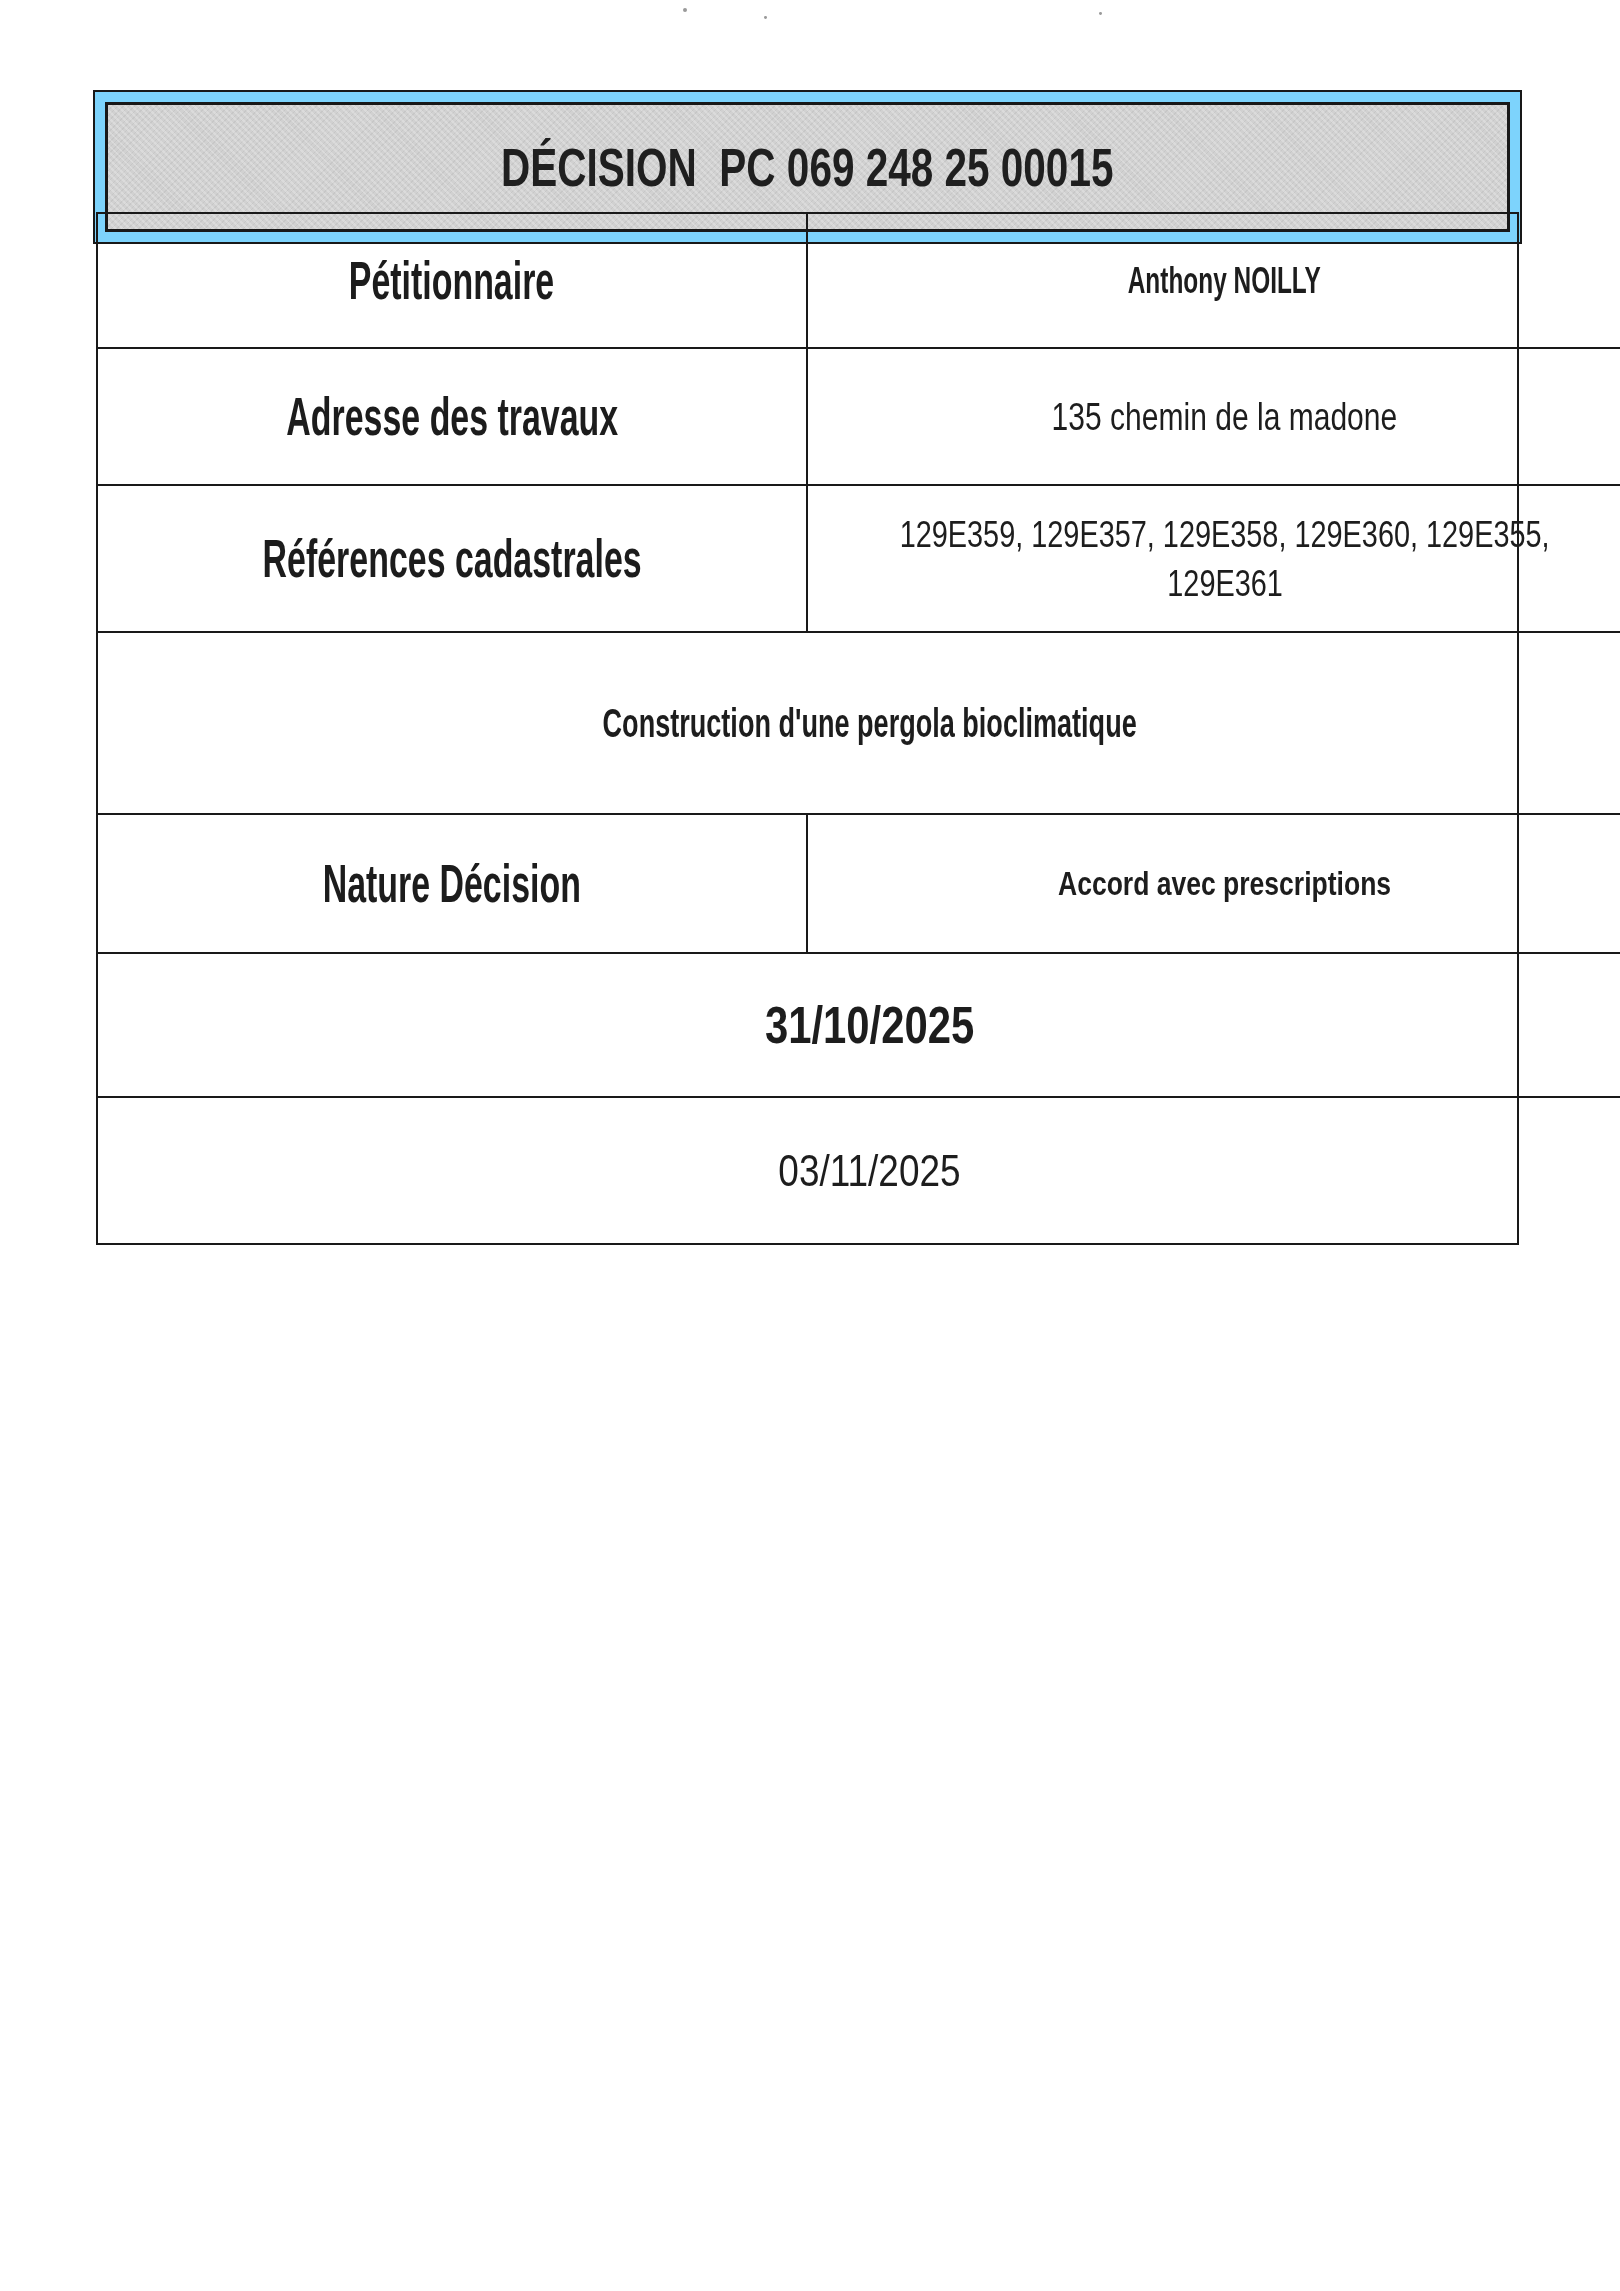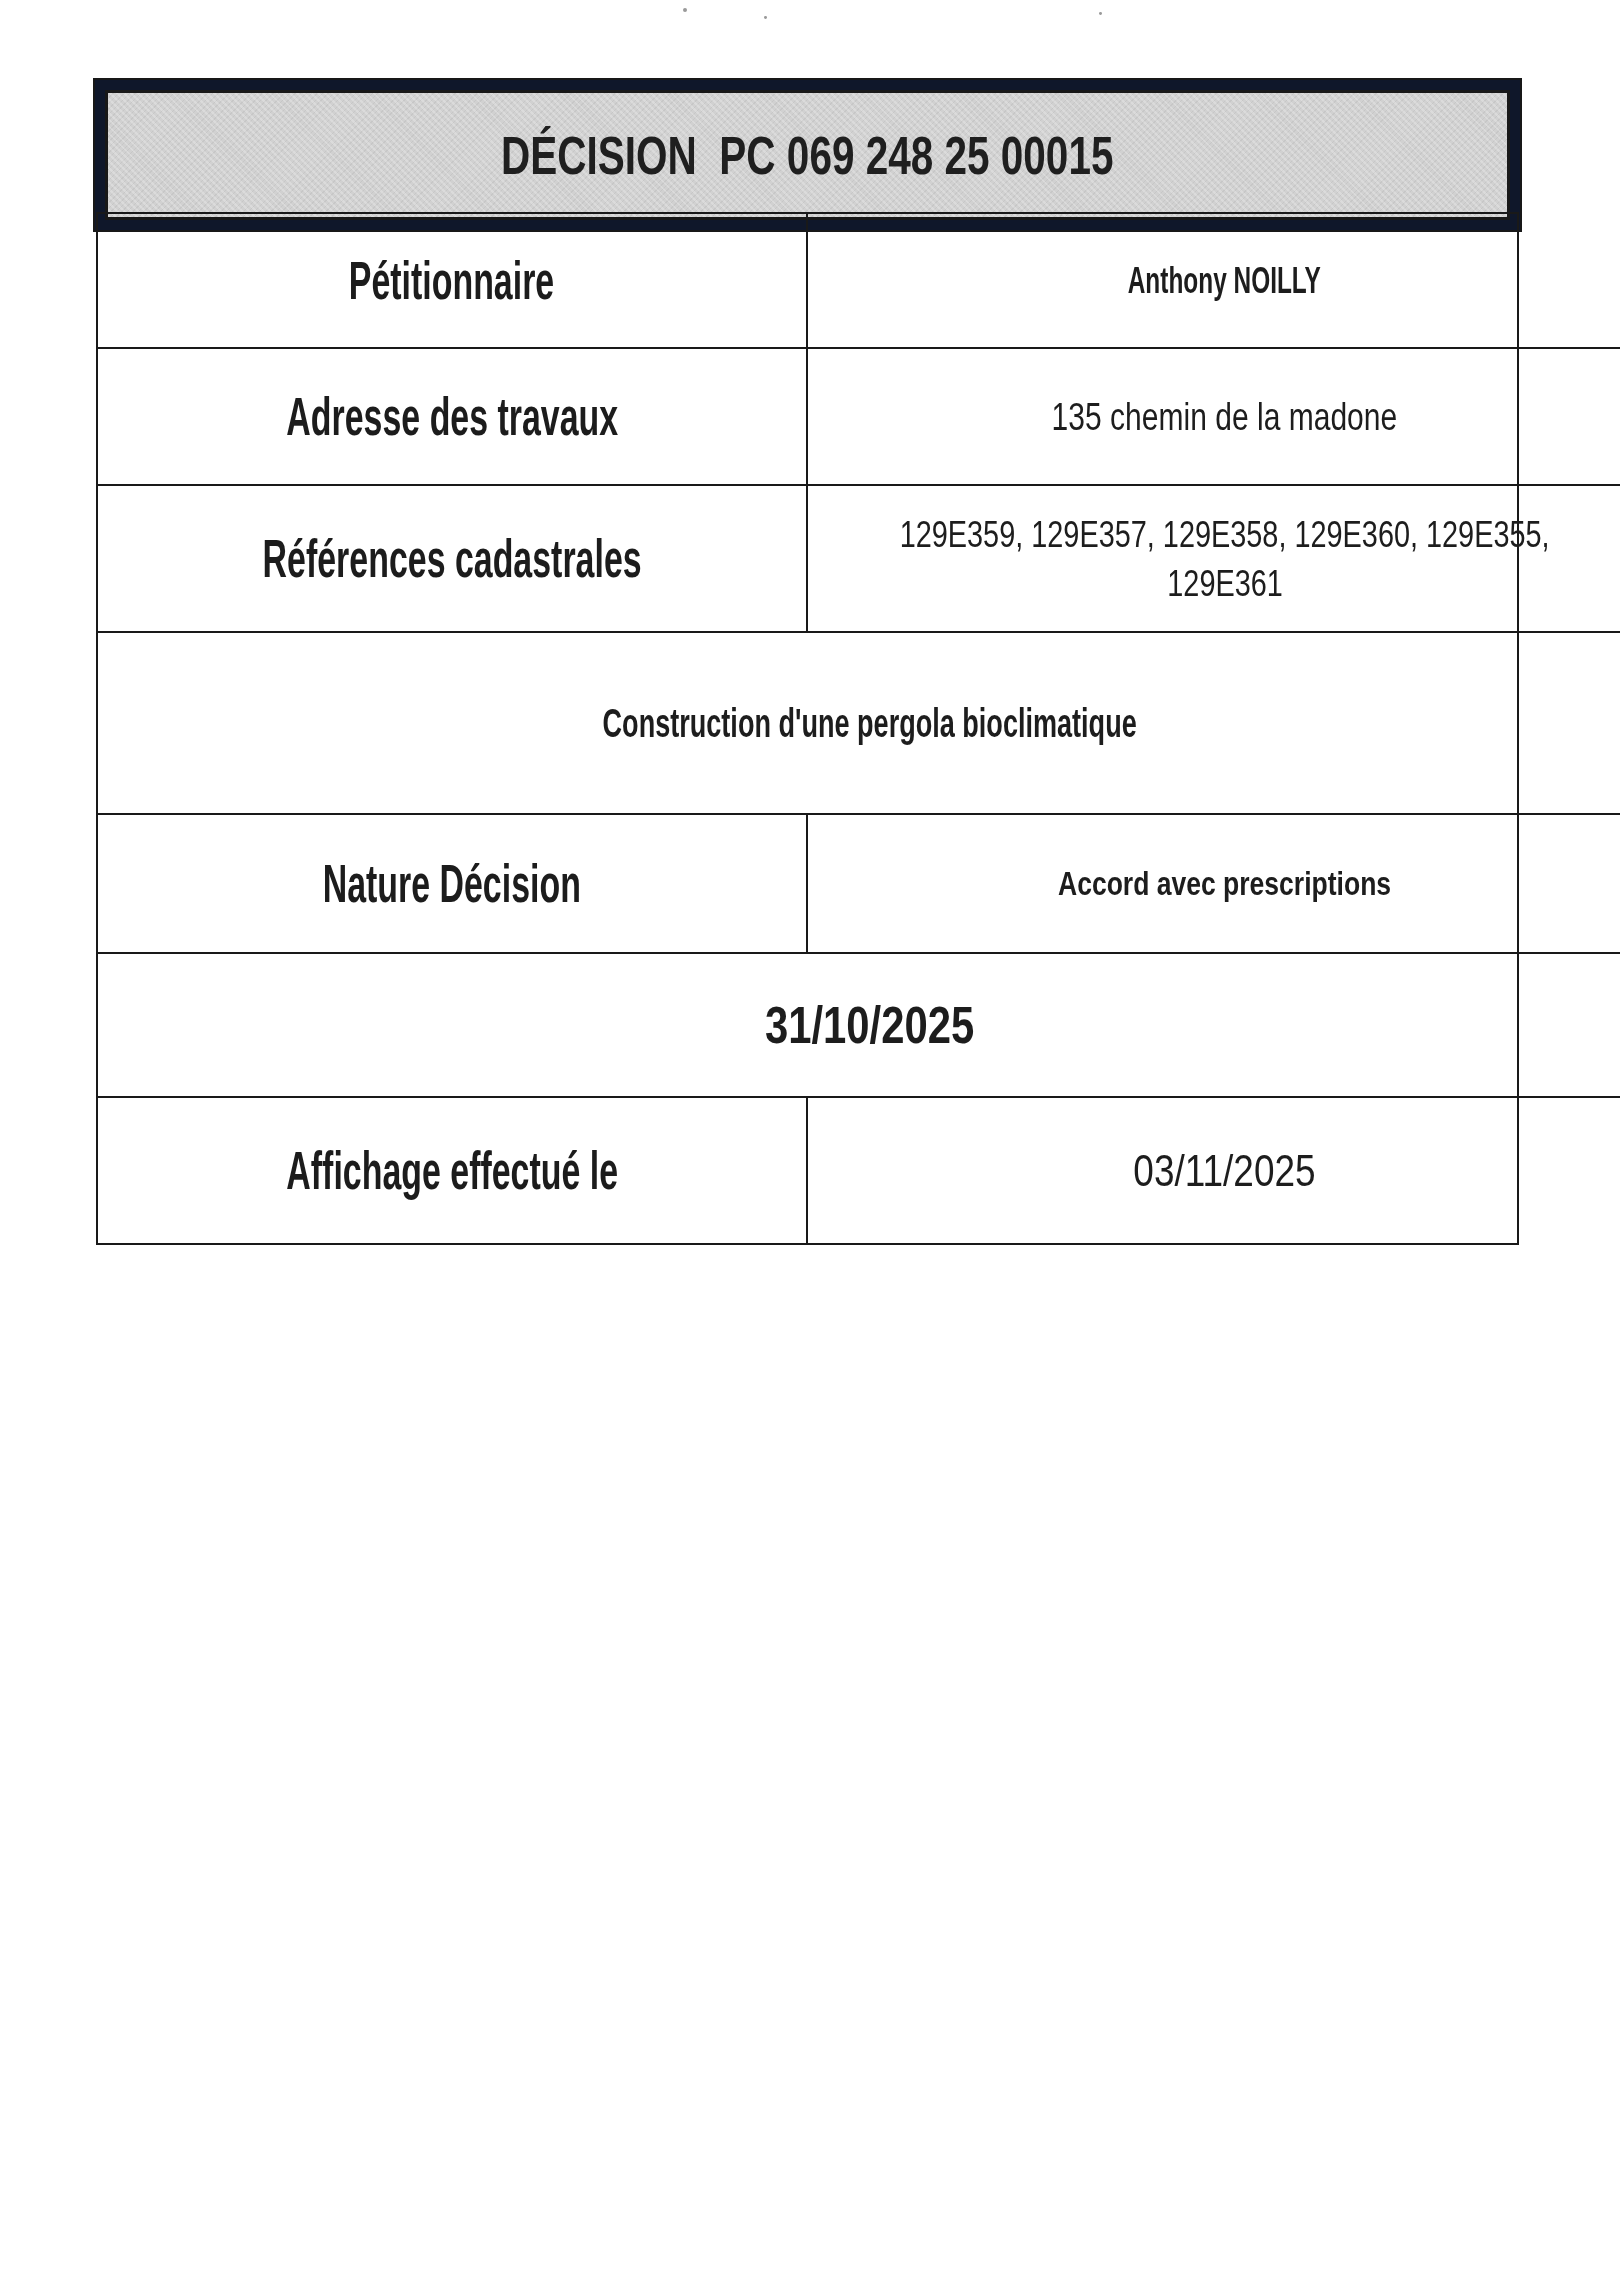--- a/index.html
+++ b/index.html
@@ -18,26 +18,26 @@
   
   .speck { position: absolute; background: #9a9a9a; border-radius: 50%; }
   .speck.s1 { left: 683px; top: 7.8px;  width: 3.9px; height: 3.9px; }
   .speck.s2 { left: 764px; top: 15.7px; width: 2.9px; height: 2.9px; }
   .speck.s3 { left: 1099px; top: 11.8px; width: 2.9px; height: 2.9px; }
 
   
   .header-box {
     position: absolute;
     left: 93px;
-    top: 78px;
+    top: 90px;
     width: 1429px;
     height: 154px;
     border: 2.9px solid #181818;
     padding: 10px;
-    background: #0f172a;
+    background: #7dd3fc;
   }
   .header-inner {
     width: 100%;
     height: 100%;
     border: 3.9px solid #181818;
     background-color: #d1d1d1;
     background-image:
       repeating-linear-gradient(45deg,  rgba(255,255,255,0.22) 0 2px, rgba(255,255,255,0) 2px 4.9px),
       repeating-linear-gradient(-45deg, rgba(110,110,110,0.10) 0 1px, rgba(110,110,110,0) 1px 3.9px);
     display: flex;
@@ -162,23 +162,20 @@
       </div>
     </div>
 
     <div class="row">
       <div class="cell value v-date-decision">
         <span>31/10/2025</span>
       </div>
     </div>
 
     <div class="row">
-      <div class="cell label">
-        <span>Affichage effectué le</span>
-      </div>
       <div class="cell value v-affichage">
         <span>03/11/2025</span>
       </div>
     </div>
 
   </div>
 </div>
 
 
 </body></html>

